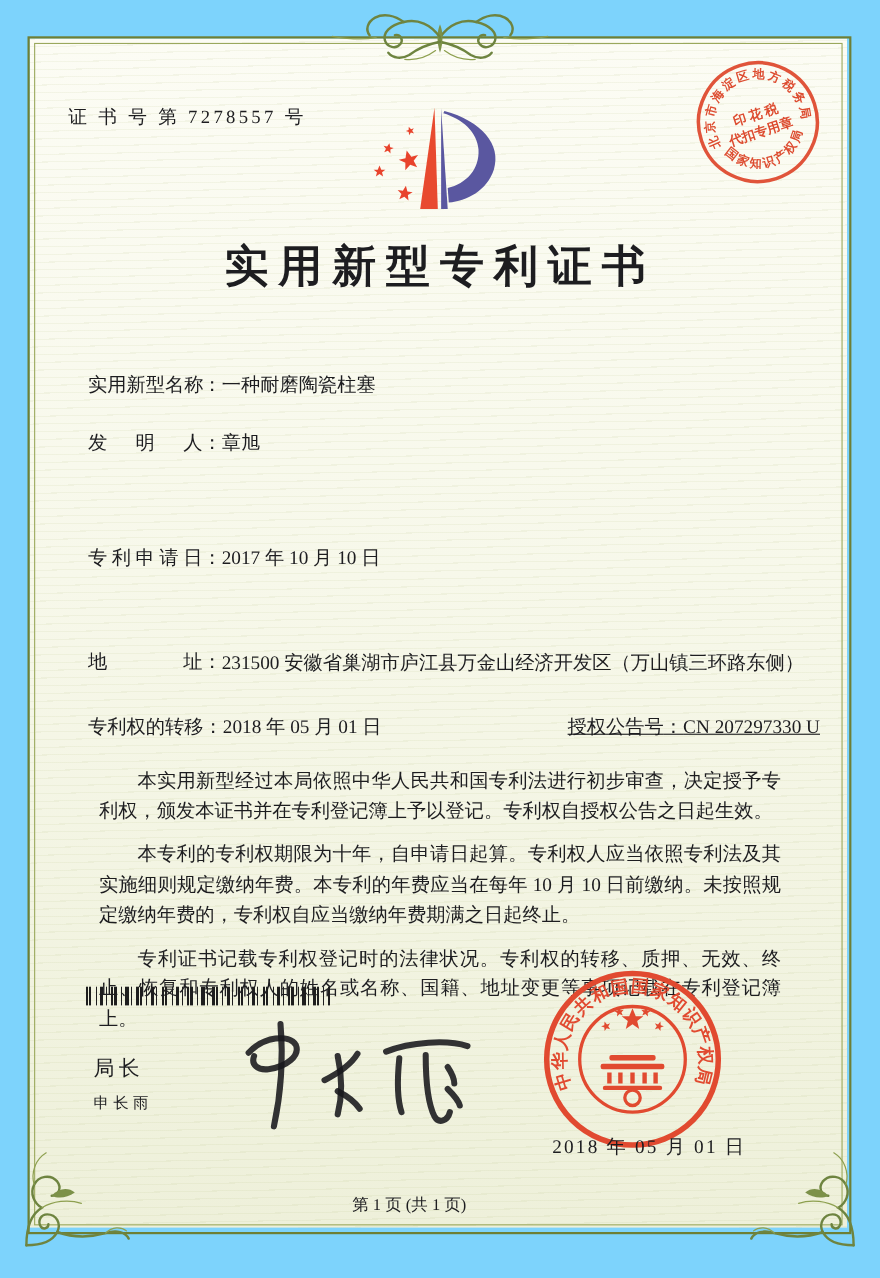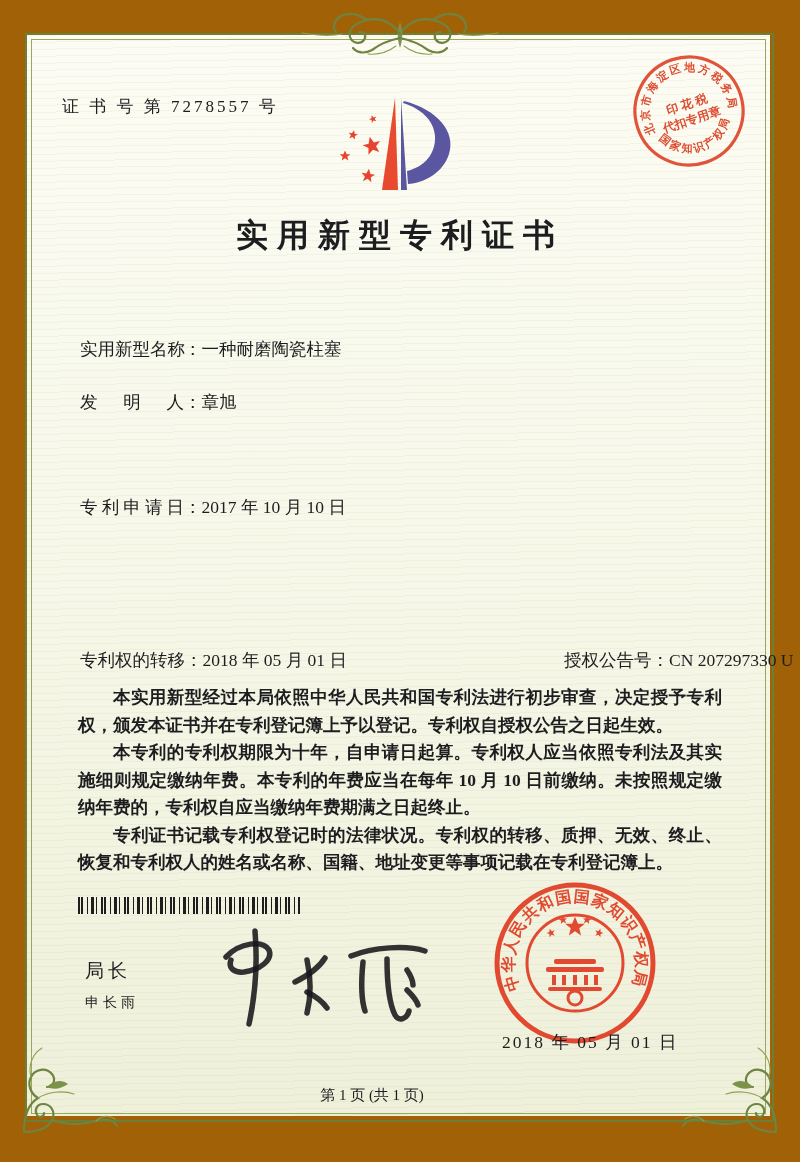--- a/index.html
+++ b/index.html
@@ -1,36 +1,36 @@
 <!DOCTYPE html>
 <html><head>
 <meta charset="utf-8">
 <style>
   html,body{margin:0;padding:0;background:#ffffff;}
-  .page{position:relative;width:800px;height:1162px;background:#a16207;overflow:hidden;
+  .page{position:relative;width:800px;height:1162px;background:#7dd3fc;overflow:hidden;
         font-family:"Liberation Serif","DejaVu Serif",serif;color:#1d1d20;}
   
   .paper{position:absolute;left:27px;top:35px;width:743px;height:1081px;
          background:
            repeating-linear-gradient(179deg, rgba(168,180,110,0.10) 0 1px, rgba(255,255,255,0) 1px 7px),
            linear-gradient(180deg,#fcfcf4 0%,#f7f8ea 45%,#eef0da 100%);}
   
   .frame-outer{position:absolute;left:25px;top:33px;width:745px;height:1085px;border:2px solid #6d7f35;}
   .frame-inner{position:absolute;left:31px;top:39px;width:733px;height:1073px;border:1px solid #9aa85c;}
   .orn{position:absolute;}
   .cert-no{position:absolute;left:62px;top:95px;font-size:17px;letter-spacing:3px;}
   .title{position:absolute;left:0;top:214px;width:100%;text-align:center;
-         font-size:32px;font-weight:700;letter-spacing:9px;}
+         font-size:40px;font-weight:700;letter-spacing:9px;}
   .row{position:absolute;left:80px;font-size:17.5px;white-space:nowrap;}
   .flabel{display:inline-block;width:104px;text-align:justify;text-align-last:justify;font-family:Liberation Serif, serif;}
   .addr-val{display:inline-block;vertical-align:top;width:530px;white-space:normal;line-height:27px;}
-  .grant-right{position:absolute;left:484px;top:0;}
+  .grant-right{position:absolute;left:436px;top:0;text-decoration:underline;}
   .paras{position:absolute;left:78px;top:684px;width:644px;font-size:17.5px;line-height:27.5px;
          text-align:justify;}
-  .paras p{margin:0;text-indent:2em;font-weight:bold;}
+  .paras p{margin:12px;text-indent:2em;}
   .barcode{position:absolute;left:78px;top:897px;width:222px;height:17px;
     background:repeating-linear-gradient(90deg,#1e1e1e 0 2px,rgba(0,0,0,0) 2px 3px,
      #1e1e1e 3px 5px,rgba(0,0,0,0) 5px 9px,#1e1e1e 9px 10px,rgba(0,0,0,0) 10px 13px,
      #1e1e1e 13px 16px,rgba(0,0,0,0) 16px 18px,#1e1e1e 18px 19px,rgba(0,0,0,0) 19px 23px);}
   .director-title{position:absolute;left:85px;top:958px;font-size:19px;letter-spacing:4px;}
   .director-name{position:absolute;left:85px;top:994px;font-size:14px;letter-spacing:4px;}
   .signature{position:absolute;left:210px;top:925px;}
   .tax-stamp{position:absolute;left:629px;top:51px;transform:rotate(-18deg);}
   .seal{position:absolute;left:475px;top:863px;}
   .seal-date{position:absolute;left:502px;top:1030px;font-size:17.5px;letter-spacing:2px;z-index:5;}
@@ -129,20 +129,23 @@
   <div class="title">实用新型专利证书</div>
 
   <div class="row" style="top:337px">
     <span class="flabel">实用新型名称</span><span>：</span><span>一种耐磨陶瓷柱塞</span>
   </div>
   <div class="row" style="top:390px">
     <span class="flabel">发明人</span><span>：</span><span>章旭</span>
   </div>
   <div class="row" style="top:495px">
     <span class="flabel">专利申请日</span><span>：</span><span>2017 年 10 月 10 日</span>
+  </div>
+  <div class="row" style="top:589px">
+    <span class="flabel">地址</span><span>：</span><span class="addr-val">231500 安徽省巢湖市庐江县万金山经济开发区（万山镇三环路东侧）</span>
   </div>
   <div class="row" style="top:648px;width:644px">
     <span>专利权的转移</span><span>：</span><span>2018 年 05 月 01 日</span>
     <span class="grant-right"><span>授权公告号</span><span>：</span><span>CN 207297330 U</span></span>
   </div>
 
   <div class="paras">
     <p>本实用新型经过本局依照中华人民共和国专利法进行初步审查，决定授予专利权，颁发本证书并在专利登记簿上予以登记。专利权自授权公告之日起生效。</p>
     <p>本专利的专利权期限为十年，自申请日起算。专利权人应当依照专利法及其实施细则规定缴纳年费。本专利的年费应当在每年 10 月 10 日前缴纳。未按照规定缴纳年费的，专利权自应当缴纳年费期满之日起终止。</p>
     <p>专利证书记载专利权登记时的法律状况。专利权的转移、质押、无效、终止、恢复和专利权人的姓名或名称、国籍、地址变更等事项记载在专利登记簿上。</p>

